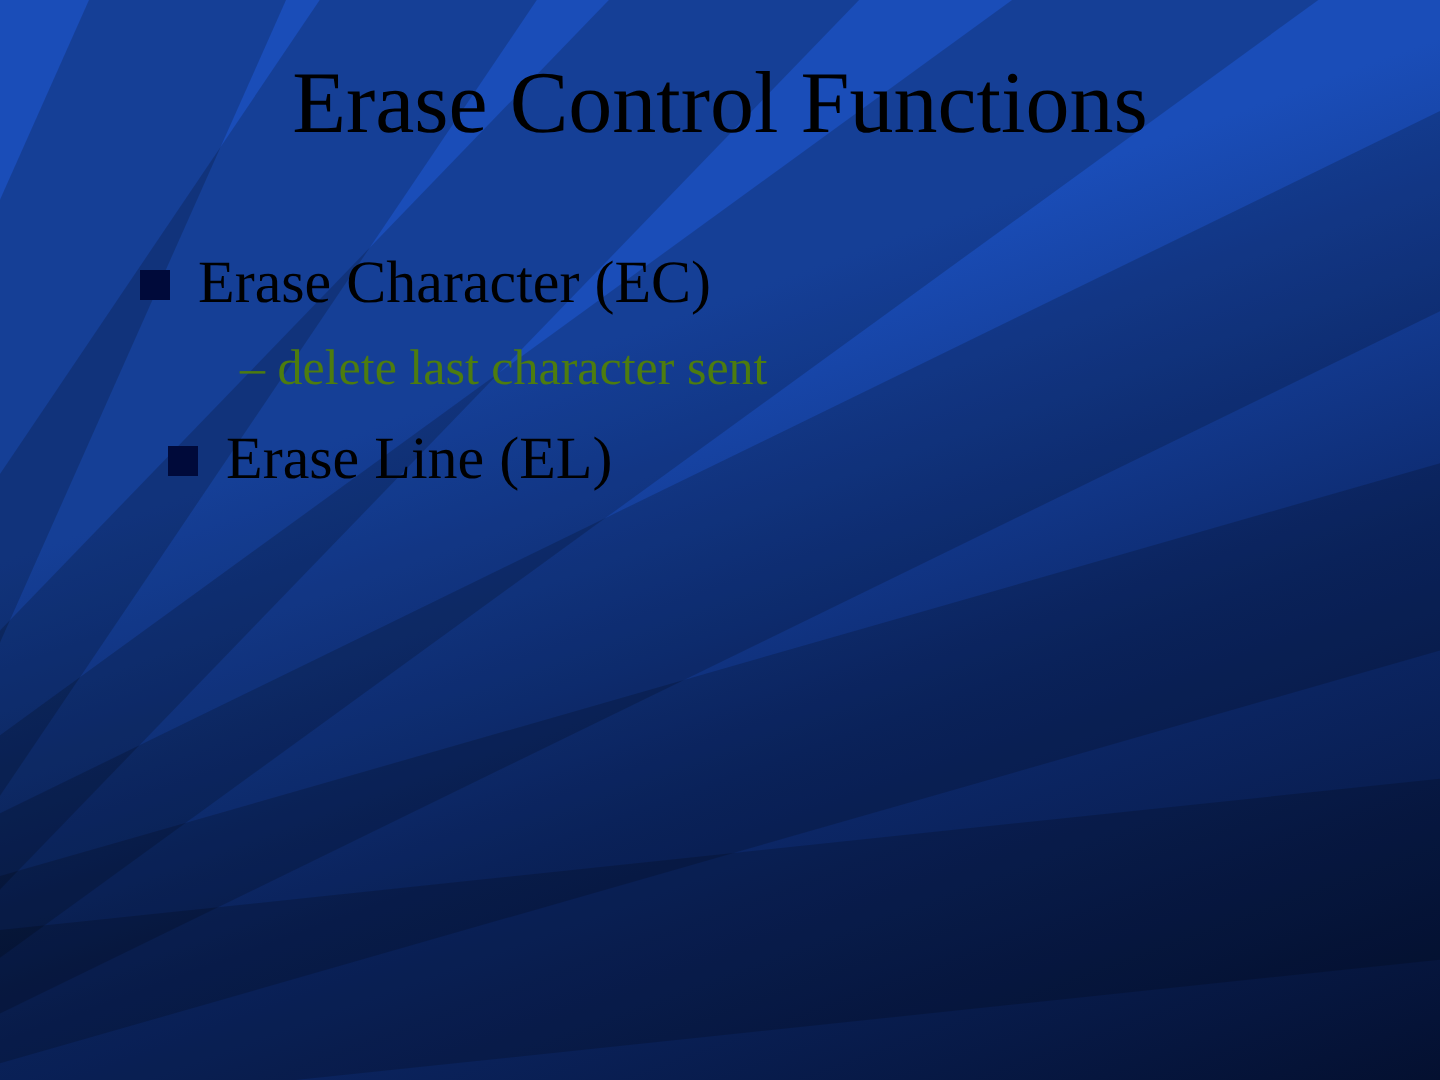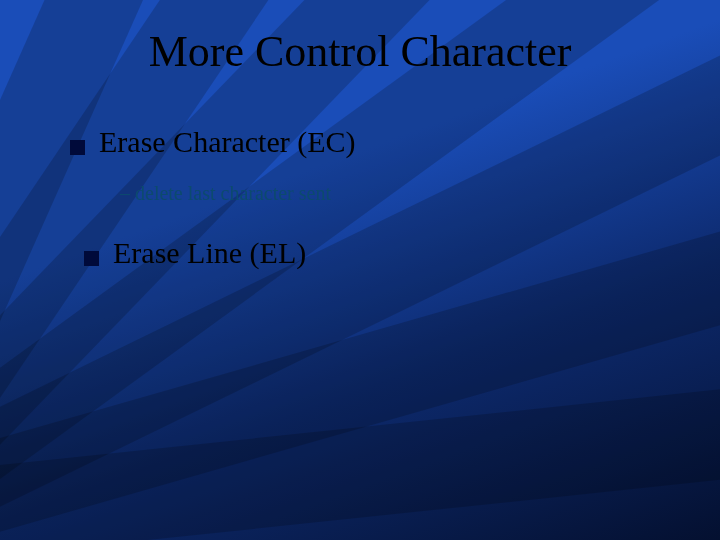--- a/index.html
+++ b/index.html
@@ -42,60 +42,60 @@
     text-align: center;
     font-size: 44px;
     color: #000;
     font-weight: 400;
   }
   .content {
     padding: 38px 40px 0 70px;
   }
   .item {
     display: flex;
-    align-items: center;
+    align-items: flex-start;
     margin-top: 10px;
   }
-  .item.tight { margin-top: 20px; padding-left: 14px; }
+  .item.tight { margin-top: 3px; padding-left: 14px; }
   .bullet-sq {
     width: 15px; height: 15px;
     background: #000a3a;
     margin-top: 10px;
     margin-right: 14px;
     flex: 0 0 auto;
   }
   .lvl1 {
     font-size: 30px;
     color: #000;
   }
   .sub {
     padding-left: 50px;
-    font-size: 20px;
-    color: #0c4a6e;
+    font-size: 25px;
+    color: #4d7c0f;
     line-height: 1.25;
-    margin-top: 22px;
+    margin-top: 10px;
   }
   .sub .row { margin-top: 2px; }
   .gap { height: 10px; }
 </style>
 </head>
 <body>
 
 <div class="fan">
   <div class="blade b1"></div>
   <div class="blade b2"></div>
   <div class="blade b3"></div>
   <div class="blade b4"></div>
   <div class="blade b5"></div>
   <div class="blade b6"></div>
   <div class="blade b7"></div>
 </div>
 
 <div class="slide">
-  <h1 class="title">More Control Character</h1>
+  <h1 class="title">Erase Control Functions</h1>
 
   <div class="content">
 
     <div class="item">
       <div class="bullet-sq"></div>
       <div class="lvl1">Erase Character (EC)</div>
     </div>
     <div class="sub">
       <div class="row">– delete last character sent</div>
     </div>

